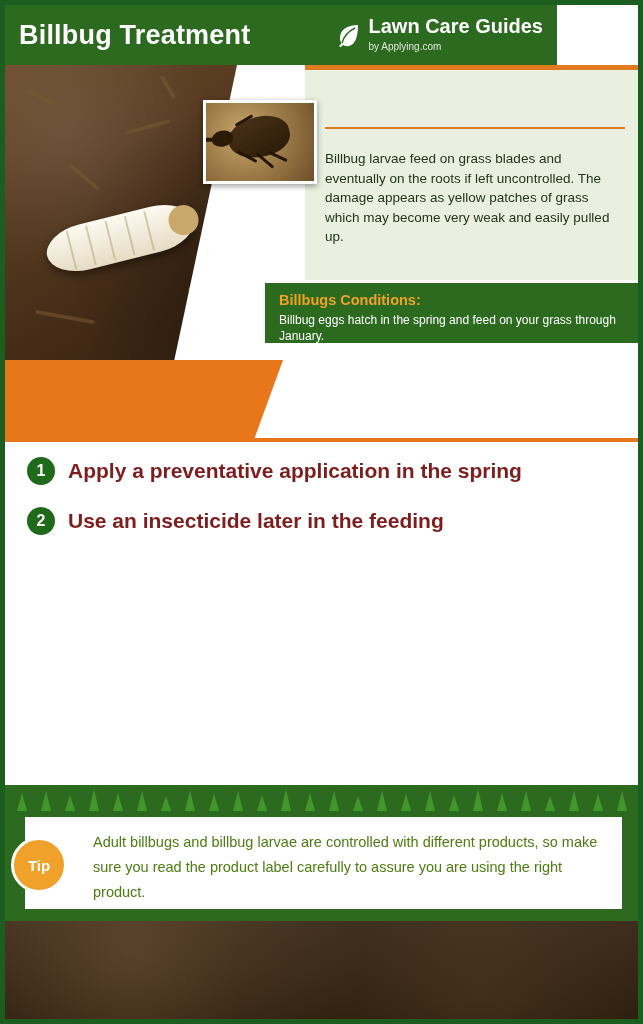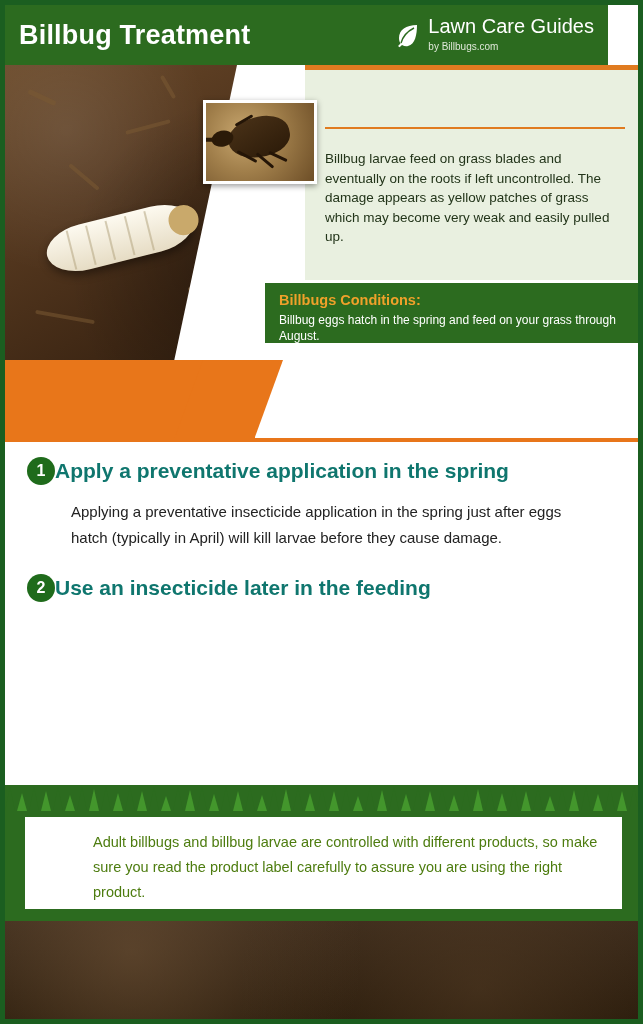--- a/index.html
+++ b/index.html
@@ -13,37 +13,37 @@
     position:relative;
     width:643px;height:1024px;
     border:5px solid #1b5e20;
     box-sizing:border-box;
     background:#ffffff;
     overflow:hidden;
   }
 
   
   .header{
-    position:absolute;left:0;top:0;width:603px;height:60px;
+    position:absolute;left:0;top:0;width:552px;height:60px;
     background:#2c6b1f;
     display:flex;align-items:center;justify-content:space-between;
   }
   .header-title{
     color:#ffffff;font-size:27px;font-weight:bold;
     padding-left:14px;letter-spacing:.2px;
   }
   .brand{
     display:flex;align-items:center;padding-right:14px;
   }
   .brand-leaf{
     width:26px;height:26px;margin-right:8px;position:relative;
   }
   .brand-leaf svg{display:block;}
   .brand-text{line-height:1.05;}
-  .brand-main{color:#ffffff;font-size:20px;font-weight:normal;}
+  .brand-main{color:#ffffff;font-size:20px;font-weight:bold;}
   .brand-sub{color:#dfe8d8;font-size:10px;}
 
   
   .photo-zone{
     position:absolute;left:0;top:60px;width:633px;height:295px;
     overflow:hidden;
   }
   .photo{
     position:absolute;left:0;top:0;width:340px;height:295px;
     background:
@@ -148,21 +148,21 @@
   .step{position:relative;margin-bottom:10px;}
   .step-head{display:flex;align-items:center;padding-left:22px;}
   .step-num{
     width:28px;height:28px;border-radius:50%;
     background:#1f6b1b;color:#ffffff;
     font-size:16px;font-weight:bold;
     display:flex;align-items:center;justify-content:center;
     flex:0 0 28px;
   }
   .step-title{
-    font-size:21px;font-weight:bold;color:#0f766e;
+    margin-left:13px;font-size:21px;font-weight:bold;color:#7f1d1d;
   }
   .step-body{
     margin:14px 0 0 66px;width:528px;
     font-size:15px;line-height:1.75;color:#222222;
   }
 
   
   .grass{
     position:absolute;left:0;top:780px;width:633px;height:136px;
     background:#2c6b1f;
@@ -211,21 +211,21 @@
     <div class="header-title">Billbug Treatment</div>
     <div class="brand">
       <span class="brand-leaf">
         <svg width="26" height="26" viewBox="0 0 26 26" aria-hidden="true">
           <path d="M23 3C12 3 5 8 5 16c0 2 .5 4 1.5 5.5L4 24l1.6 1.3 2.4-2.4C10 24 12 24.5 14 24c7-1.6 9-11 9-21z" fill="#ffffff"></path>
           <path d="M20 6C14 9 9 14 7 21" stroke="#2c6b1f" stroke-width="1.4" fill="none"></path>
         </svg>
       </span>
       <span class="brand-text">
         <span class="brand-main">Lawn Care Guides</span><br>
-        <span class="brand-sub">by Billbugs.com</span>
+        <span class="brand-sub">by Applying.com</span>
       </span>
     </div>
   </div>
 
   <div class="photo-zone">
     <div class="photo">
       <span class="speck" style="left:22px;top:30px;width:30px;height:5px;transform:rotate(25deg);"></span>
       <span class="speck" style="left:120px;top:60px;width:46px;height:4px;transform:rotate(-15deg);"></span>
       <span class="speck" style="left:60px;top:110px;width:38px;height:4px;transform:rotate(40deg);"></span>
       <span class="speck" style="left:180px;top:210px;width:52px;height:5px;transform:rotate(-30deg);"></span>
@@ -252,35 +252,34 @@
   <div class="beetle-photo">
     <div class="beetle"></div>
     <span class="beetle-leg" style="left:30px;top:52px;width:22px;transform:rotate(28deg);"></span>
     <span class="beetle-leg" style="left:48px;top:56px;width:22px;transform:rotate(40deg);"></span>
     <span class="beetle-leg" style="left:62px;top:52px;width:20px;transform:rotate(25deg);"></span>
     <span class="beetle-leg" style="left:28px;top:16px;width:20px;transform:rotate(-30deg);"></span>
   </div>
 
   <div class="conditions">
     <div class="conditions-title">Billbugs Conditions:</div>
-    <div class="conditions-body">Billbug eggs hatch in the spring and feed on your grass through August.</div>
+    <div class="conditions-body">Billbug eggs hatch in the spring and feed on your grass through January.</div>
   </div>
 
   <div class="treat-banner"></div>
   <div class="treat-banner-skew"></div>
   <div class="treat-underline"></div>
 
   <div class="steps">
 
     <div class="step">
       <div class="step-head">
         <div class="step-num">1</div>
         <div class="step-title">Apply a preventative application in the spring</div>
       </div>
-      <div class="step-body">Applying a preventative insecticide application in the spring just after eggs hatch (typically in April) will kill larvae before they cause damage.</div>
     </div>
 
     <div class="step" style="margin-top:22px;">
       <div class="step-head">
         <div class="step-num">2</div>
         <div class="step-title">Use an insecticide later in the feeding</div>
       </div>
     </div>
 
   </div>
@@ -336,20 +335,21 @@
     <span class="blade" style="left:552px;"></span>
       <span class="blade light" style="left:564px;border-bottom-width:21px;"></span>
     <span class="blade" style="left:576px;"></span>
       <span class="blade light" style="left:588px;border-bottom-width:17px;"></span>
     <span class="blade" style="left:600px;"></span>
       <span class="blade light" style="left:612px;border-bottom-width:20px;"></span>
     <span class="blade" style="left:624px;"></span>
   </div>
 
   <div class="tip-box"></div>
+  <div class="tip-badge">Tip</div>
   <div class="tip-text">Adult billbugs and billbug larvae are controlled with different products, so make sure you read the product label carefully to assure you are using the right product.</div>
 
   <div class="footer">
     
     
   </div>
 
 </div>
 
 </body></html>

